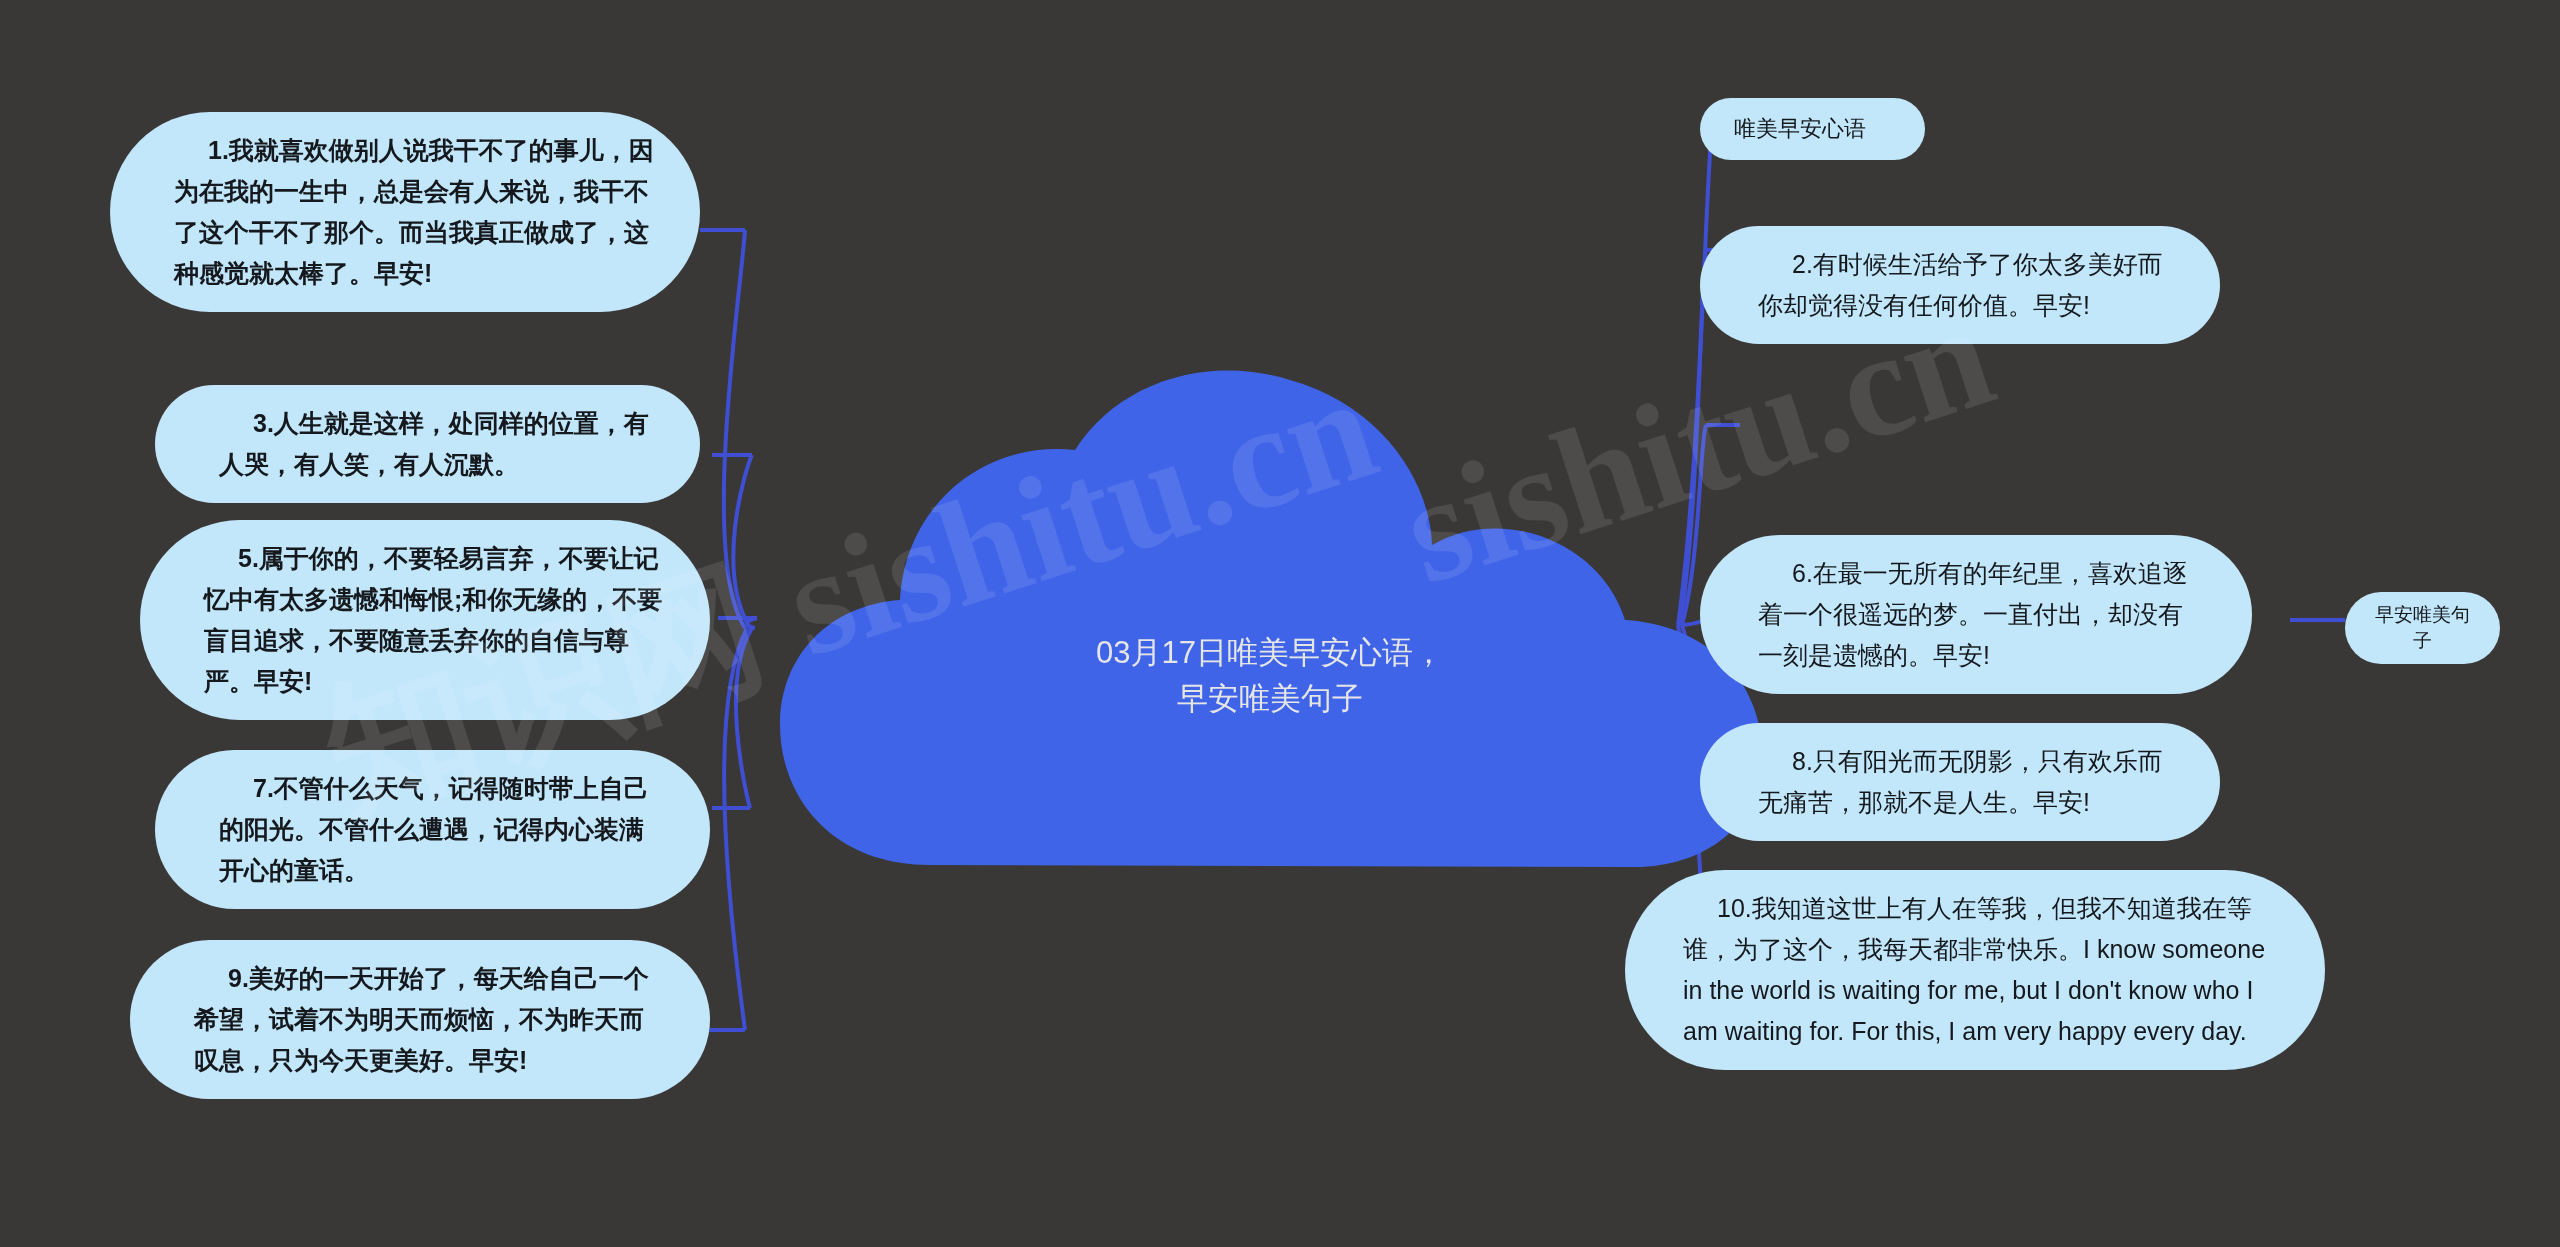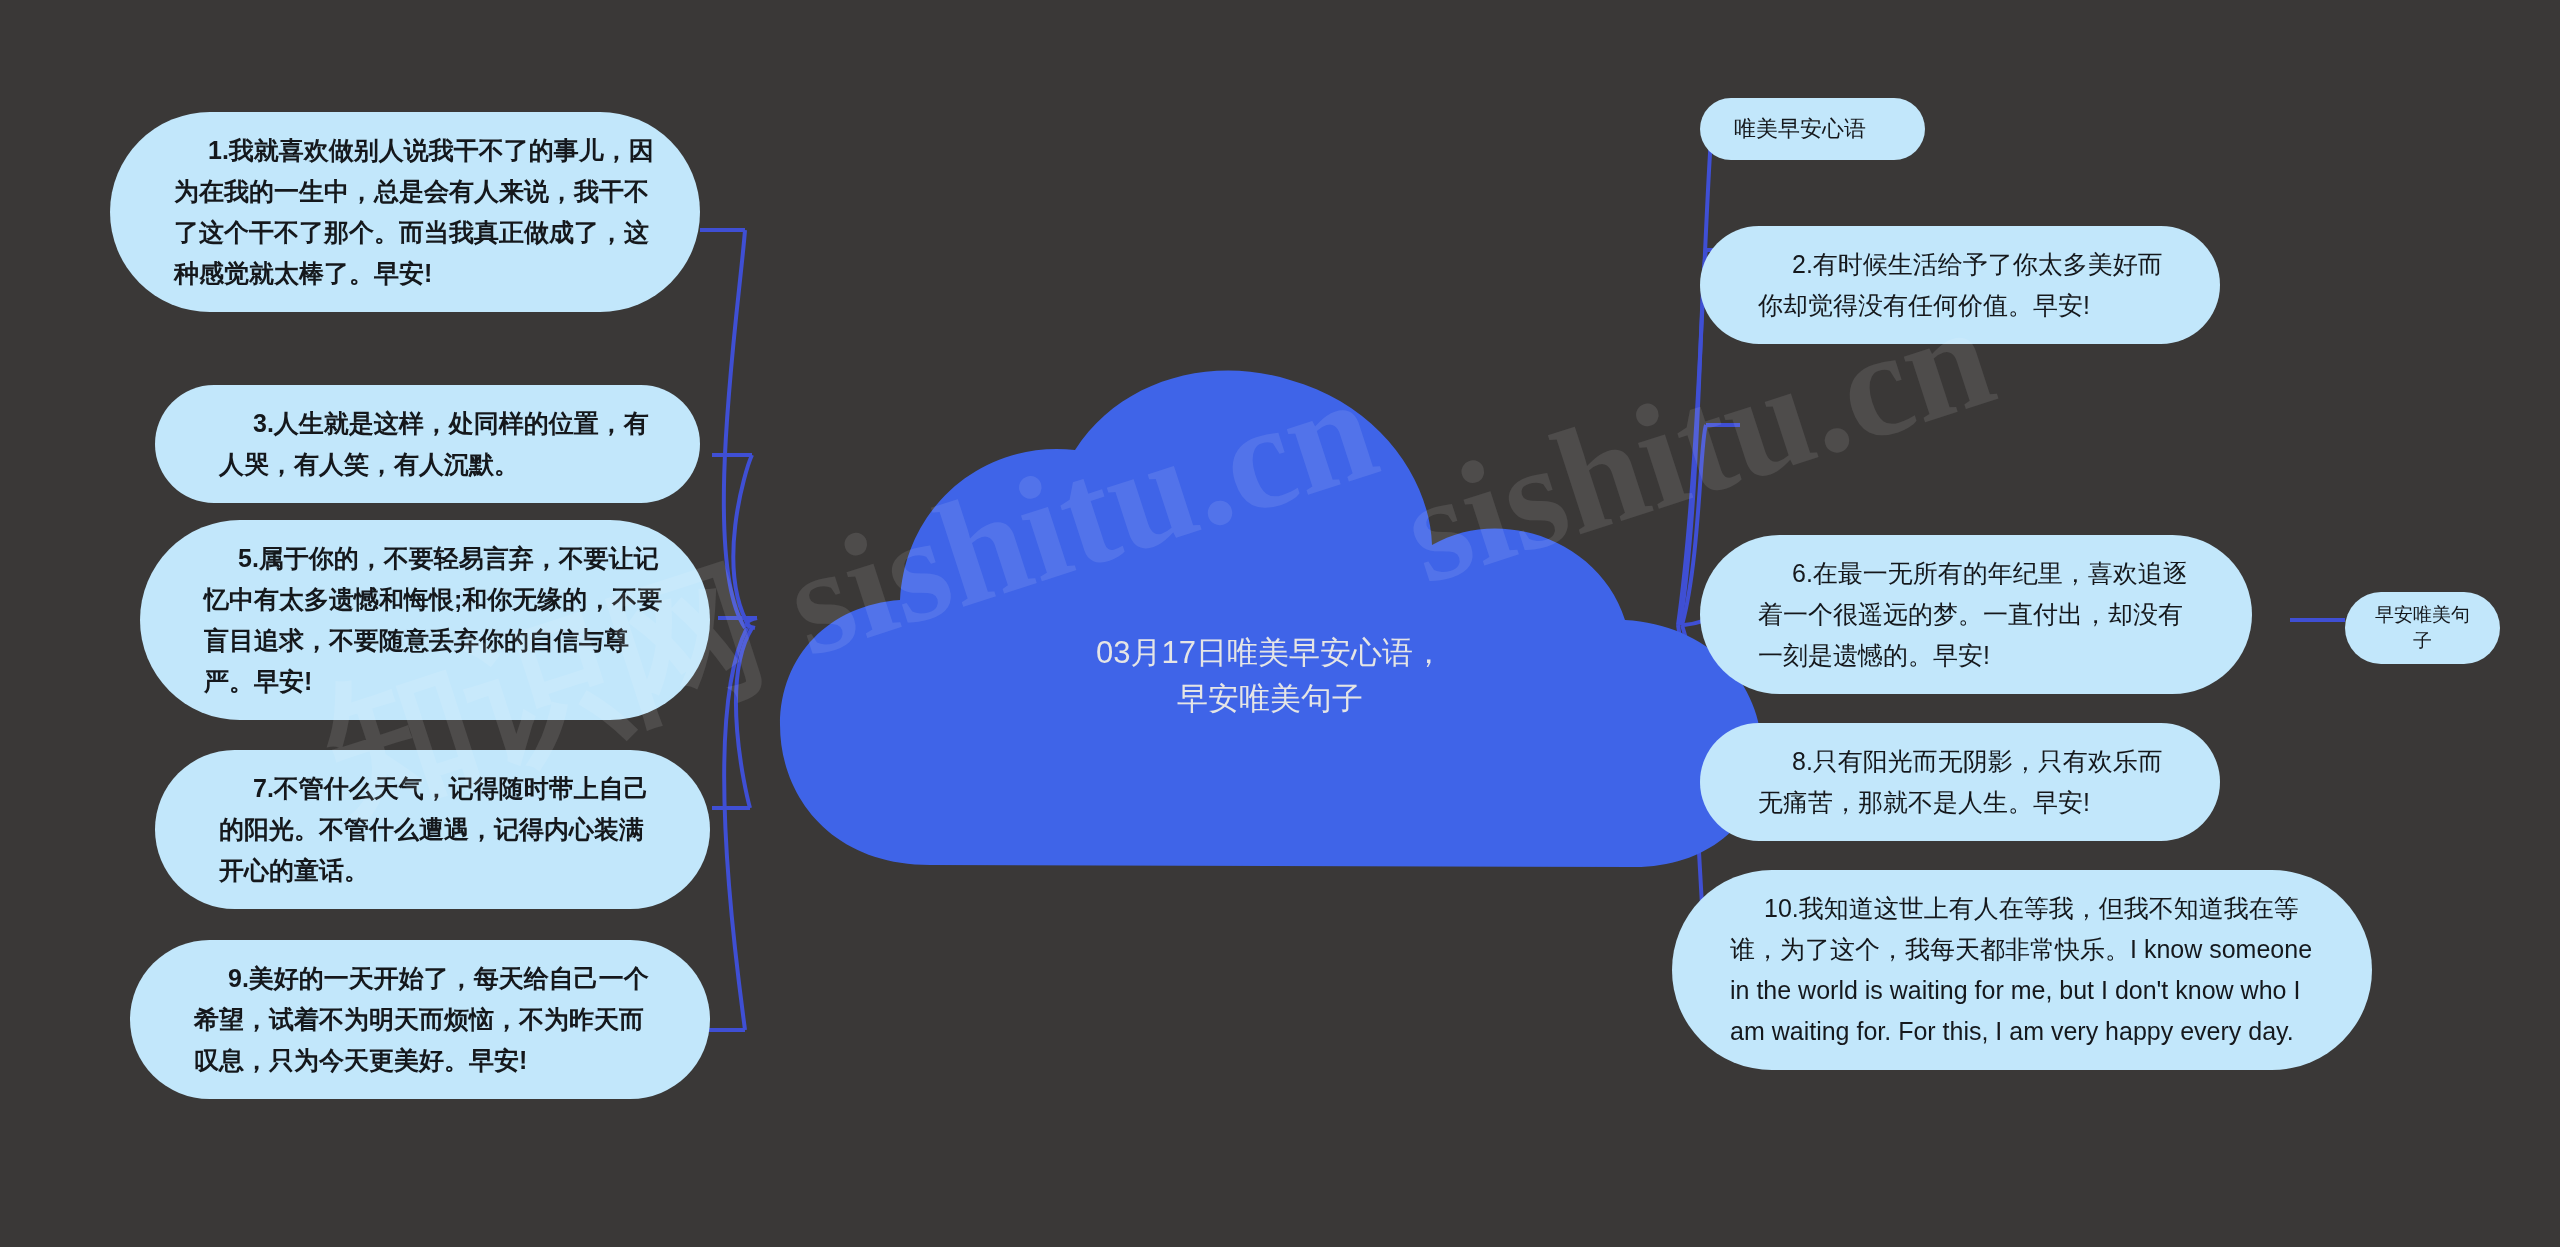--- a/index.html
+++ b/index.html
@@ -152,21 +152,21 @@
 
 
   <div class="node pad-r indent" style="left:1700px;top:535px;width:552px;">
     <span class="txt">6.在最一无所有的年纪里，喜欢追逐着一个很遥远的梦。一直付出，却没有一刻是遗憾的。早安!</span>
   </div>
 
   <div class="node pad-r indent" style="left:1700px;top:723px;width:520px;">
     <span class="txt">8.只有阳光而无阴影，只有欢乐而无痛苦，那就不是人生。早安!</span>
   </div>
 
-  <div class="node pad-r indent" style="left:1672px;top:870px;width:700px;">
+  <div class="node pad-r indent" style="left:1625px;top:870px;width:700px;">
     <span class="txt">10.我知道这世上有人在等我，但我不知道我在等谁，为了这个，我每天都非常快乐。I know someone in the world is   waiting for me, but I don't know who I am waiting for. For this, I am very happy   every day.</span>
   </div>
 
   <div class="node tiny" style="left:2345px;top:592px;width:155px;justify-content:center;">
     <span class="txt" style="text-align:center;">早安唯美句子</span>
   </div>
 
 </div>
 
 </body></html>

